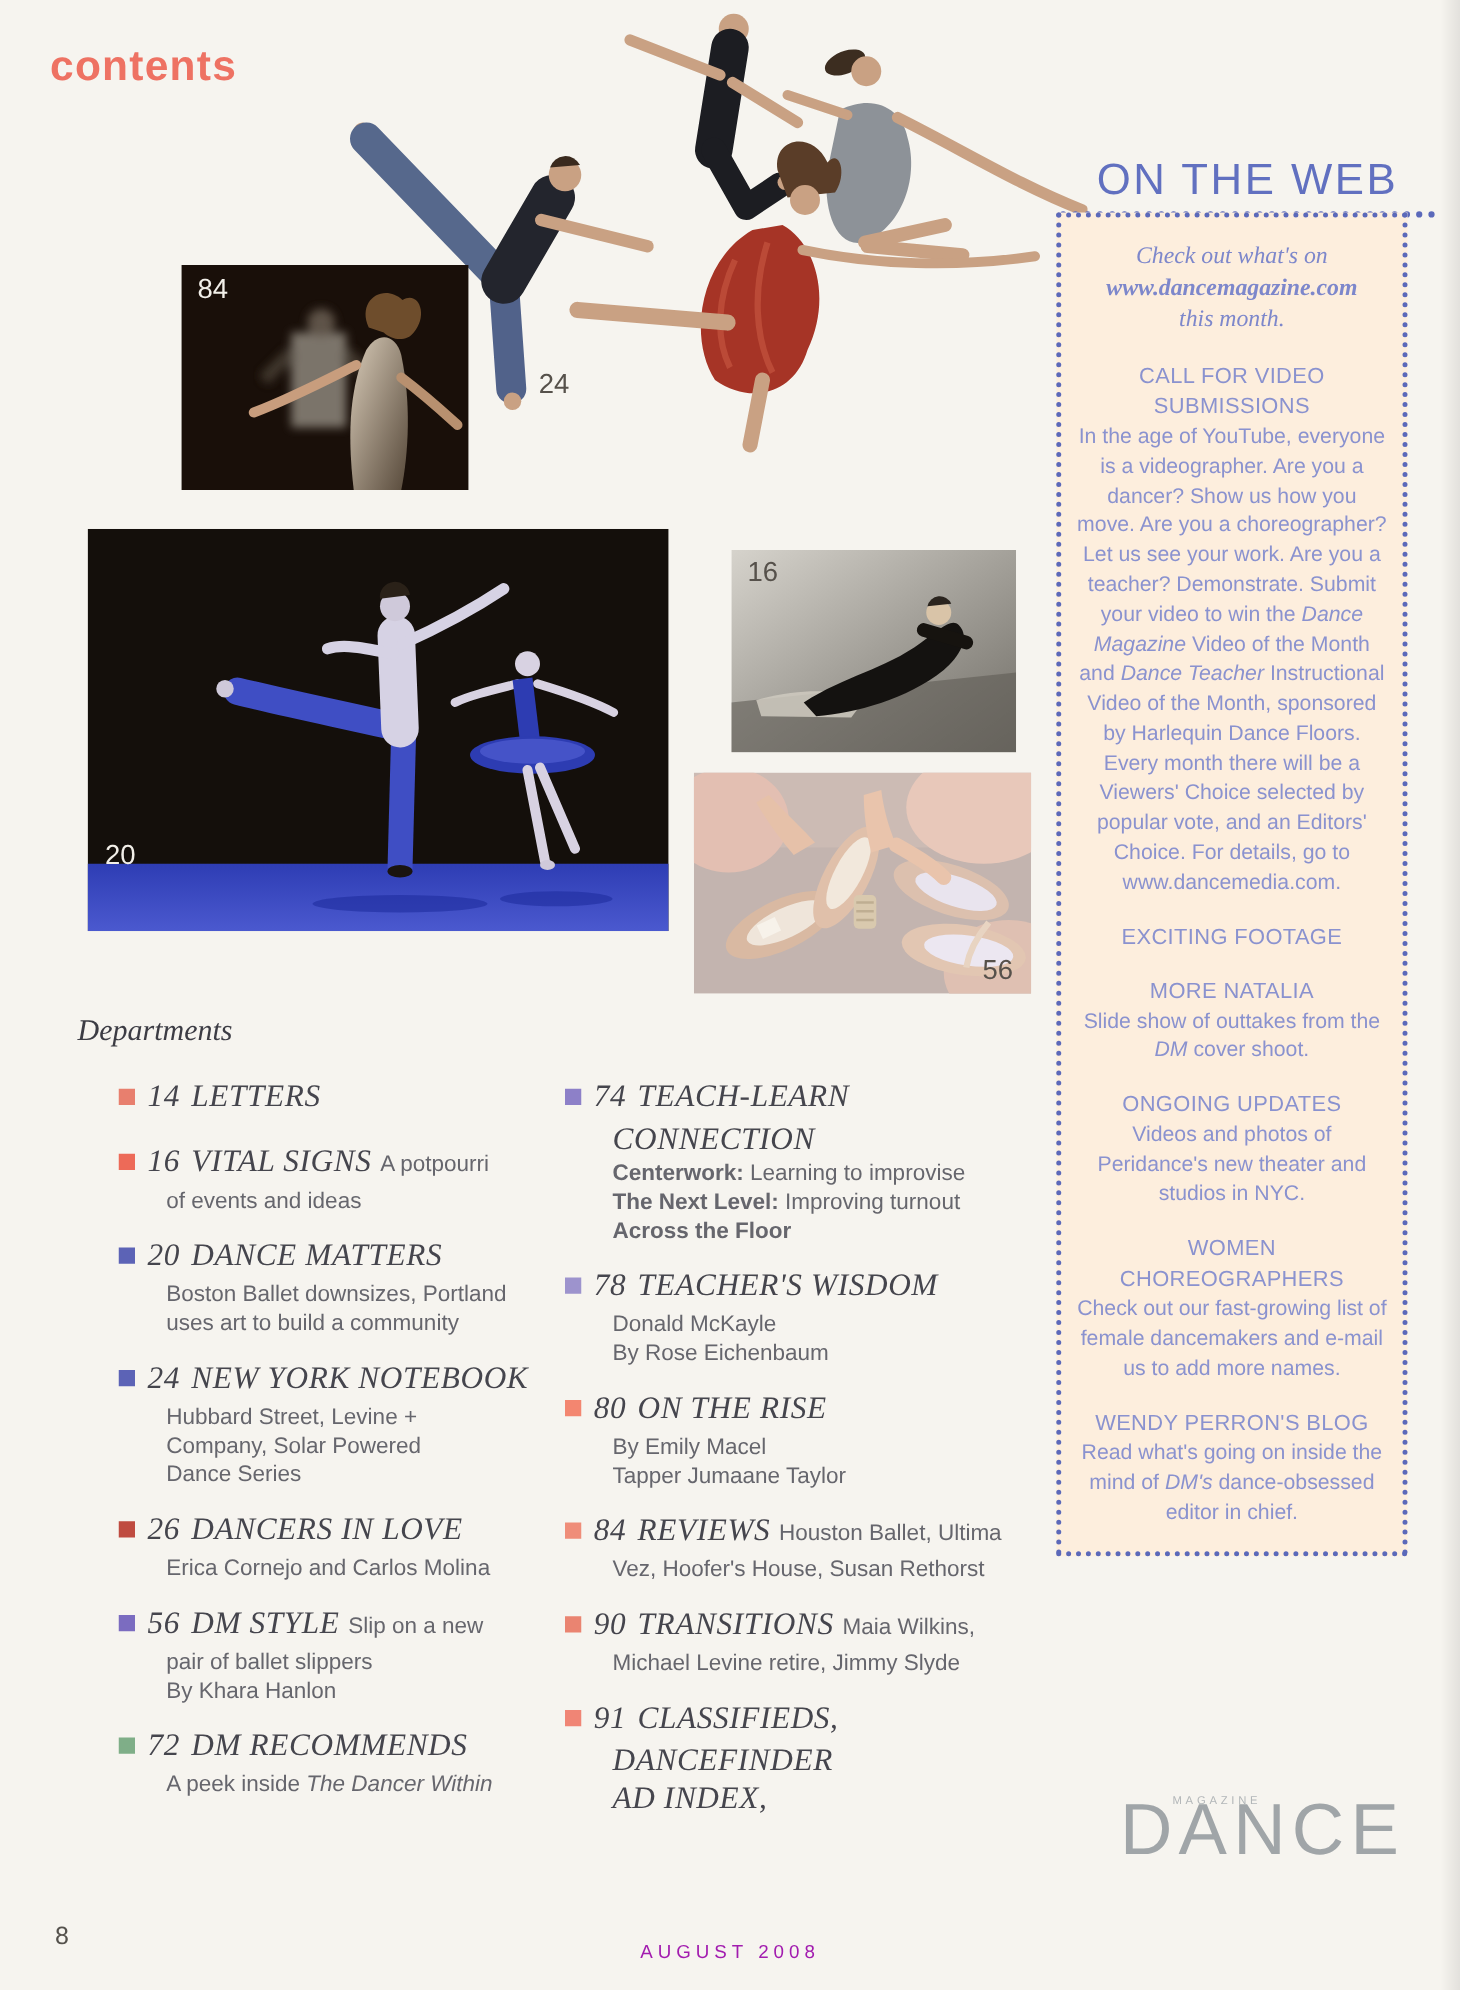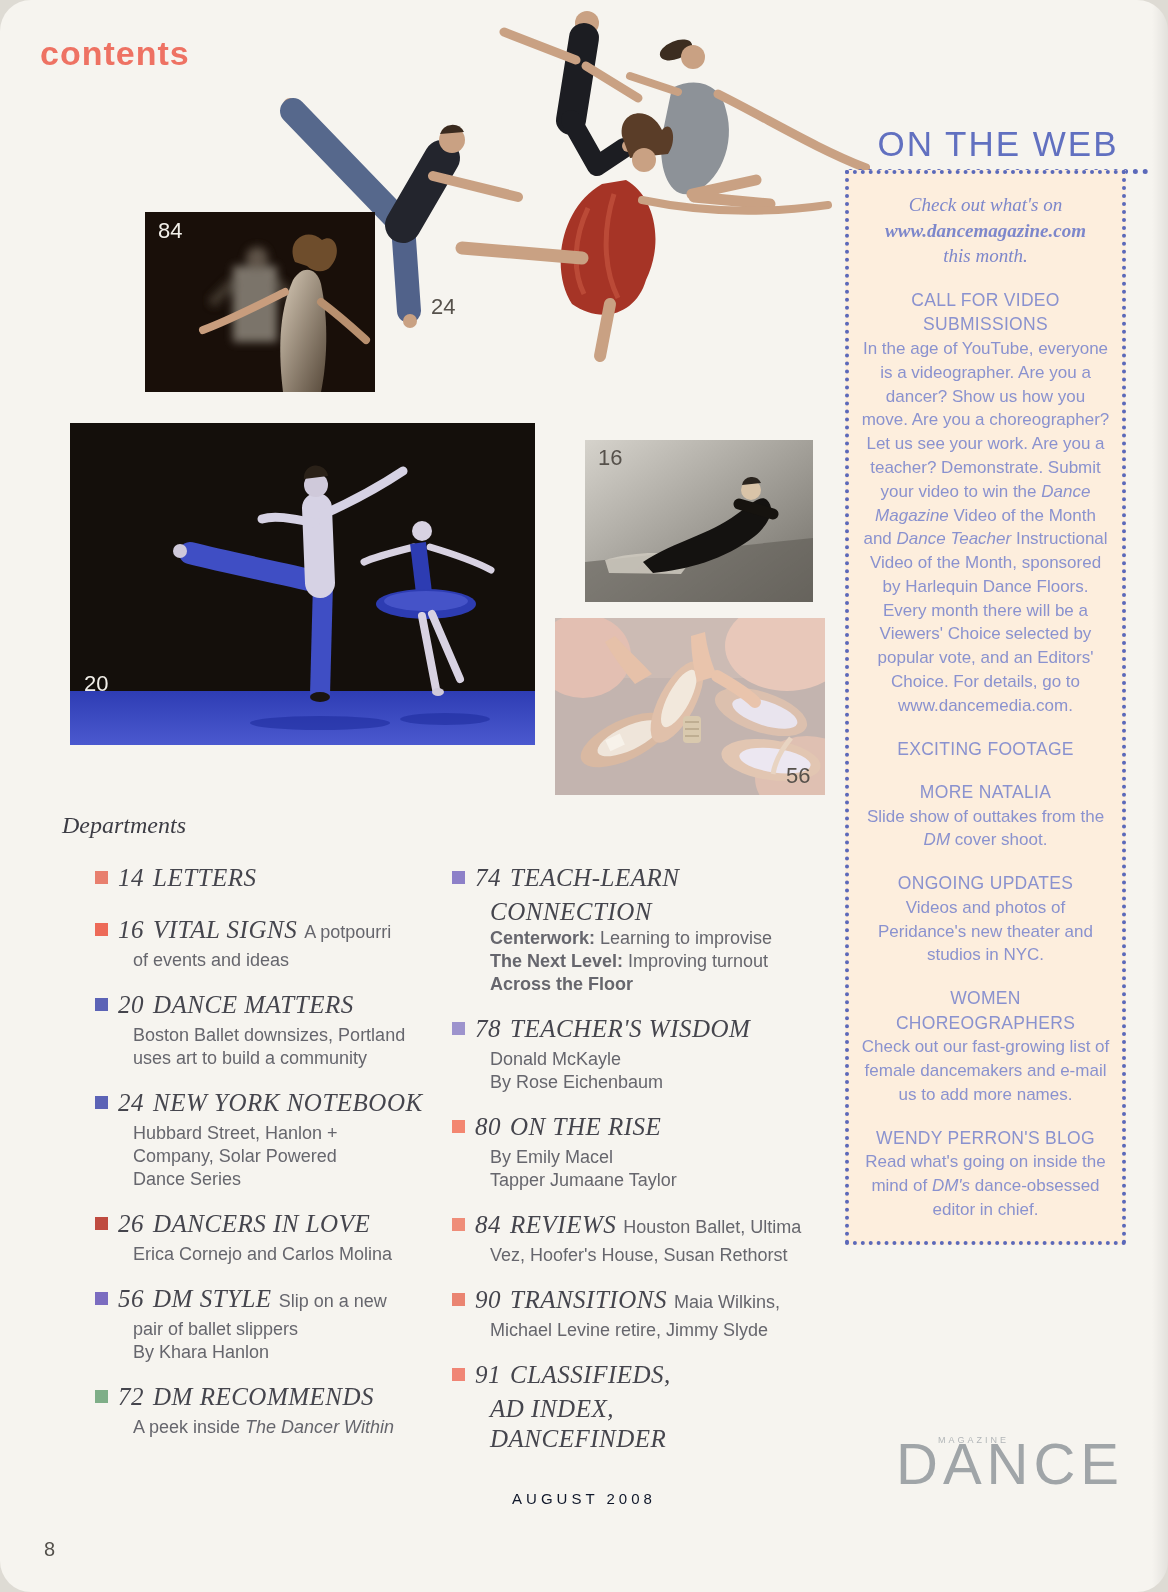--- a/index.html
+++ b/index.html
@@ -1,17 +1,17 @@
 <!DOCTYPE html>
 <html style="--accent-coral: #ee7263; --periwinkle: #6170c0; --periwinkle-deep: #5b69ba; --sidebar-bg: #fdeedd; --sidebar-text: #8a92cf; --title-ink: #45454d; --desc-ink: #66666d;"><head>
 <meta charset="utf-8">
 <style>
   html,body{margin:0;padding:0;background:#dedbd4;}
   .page{position:relative;width:1168px;height:1592px;background:#f6f4ef;overflow:hidden;
-        font-family:"Liberation Sans",sans-serif;border-radius:31px;}
+        font-family:"Liberation Sans",sans-serif;}
   .page::after{content:"";position:absolute;right:0;top:0;width:16px;height:100%;
         background:linear-gradient(to right,rgba(0,0,0,0),rgba(0,0,0,.08));pointer-events:none;}
 
   .contents-title{position:absolute;left:40px;top:34px;font-size:34px;font-weight:bold;
         letter-spacing:1px;color:var(--accent-coral);}
 
   
   .photo{position:absolute;overflow:hidden;}
   .photo svg{display:block;}
   .photo-label{position:absolute;font-size:22px;color:#56514b;}
@@ -48,22 +48,22 @@
   .sb-head{font-size:17.5px;letter-spacing:.3px;}
   .sb-intro .sb-line{font-family:"Liberation Serif",serif;font-style:italic;font-size:19px;
         color:#7d87cb;line-height:1.35;}
   .cursor-arrow{vertical-align:middle;margin-right:5px;margin-top:-4px;}
 
   
   .logo{position:absolute;left:896px;top:1432px;width:220px;color:#a0a5a8;}
   .logo-magazine{position:absolute;left:42px;top:3px;font-size:9px;letter-spacing:3px;color:#b2b6b8;}
   .logo-dance{font-size:58px;letter-spacing:5px;line-height:1.1;font-weight:400;}
   .footer-page-num{position:absolute;left:44px;top:1538px;font-size:20px;color:#54514c;}
-  .footer-date{position:absolute;left:0;right:0;top:1490px;text-align:center;font-size:15px;
-        letter-spacing:4px;color:#0f172a;}
+  .footer-date{position:absolute;left:0;right:0;top:1553px;text-align:center;font-size:15px;
+        letter-spacing:4px;color:#a21caf;}
 </style>
 </head>
 <body>
 
 <div class="page">
 
   <div class="contents-title">contents</div>
 
   <div class="collage">
     <svg viewBox="0 0 600 390" width="600" height="390">
@@ -226,21 +226,21 @@
       </div>
       <div class="dept-item">
         <span class="bullet" style="background: rgb(92, 99, 182);"></span>
         <div class="d-line1"><span class="d-num">20</span><span class="d-title">DANCE MATTERS</span></div>
         <div class="d-desc"><span>Boston Ballet downsizes, Portland</span></div>
         <div class="d-desc"><span>uses art to build a community</span></div>
       </div>
       <div class="dept-item">
         <span class="bullet" style="background: rgb(92, 99, 182);"></span>
         <div class="d-line1"><span class="d-num">24</span><span class="d-title">NEW YORK NOTEBOOK</span></div>
-        <div class="d-desc"><span>Hubbard Street, Hanlon +</span></div>
+        <div class="d-desc"><span>Hubbard Street, Levine +</span></div>
         <div class="d-desc"><span>Company, Solar Powered</span></div>
         <div class="d-desc"><span>Dance Series</span></div>
       </div>
       <div class="dept-item">
         <span class="bullet" style="background: rgb(191, 75, 64);"></span>
         <div class="d-line1"><span class="d-num">26</span><span class="d-title">DANCERS IN LOVE</span></div>
         <div class="d-desc"><span>Erica Cornejo and Carlos Molina</span></div>
       </div>
       <div class="dept-item">
         <span class="bullet" style="background: rgb(123, 108, 192);"></span>
@@ -281,22 +281,22 @@
         <div class="d-desc"><span>Vez, Hoofer's House, Susan Rethorst</span></div>
       </div>
       <div class="dept-item">
         <span class="bullet" style="background: rgb(234, 132, 113);"></span>
         <div class="d-line1"><span class="d-num">90</span><span class="d-title">TRANSITIONS</span><span class="d-after">Maia Wilkins,</span></div>
         <div class="d-desc"><span>Michael Levine retire, Jimmy Slyde</span></div>
       </div>
       <div class="dept-item">
         <span class="bullet" style="background: rgb(240, 133, 117);"></span>
         <div class="d-line1"><span class="d-num">91</span><span class="d-title">CLASSIFIEDS,</span></div>
+        <div class="d-titlecont">DANCEFINDER</div>
         <div class="d-titlecont">AD INDEX,</div>
-        <div class="d-titlecont">DANCEFINDER</div>
       </div>
     </div>
 
   <div class="sidebar-title">ON THE WEB</div>
   <div id="sidebar-box" class="sidebar-box">
       <div class="sb-section sb-intro">
         <div class="sb-line"><span class="s-i">Check out what's on</span></div>
         <div class="sb-line"><span class="s-bi">www.dancemagazine.com</span></div>
         <div class="sb-line"><span class="s-i">this month.</span></div>
       </div>

